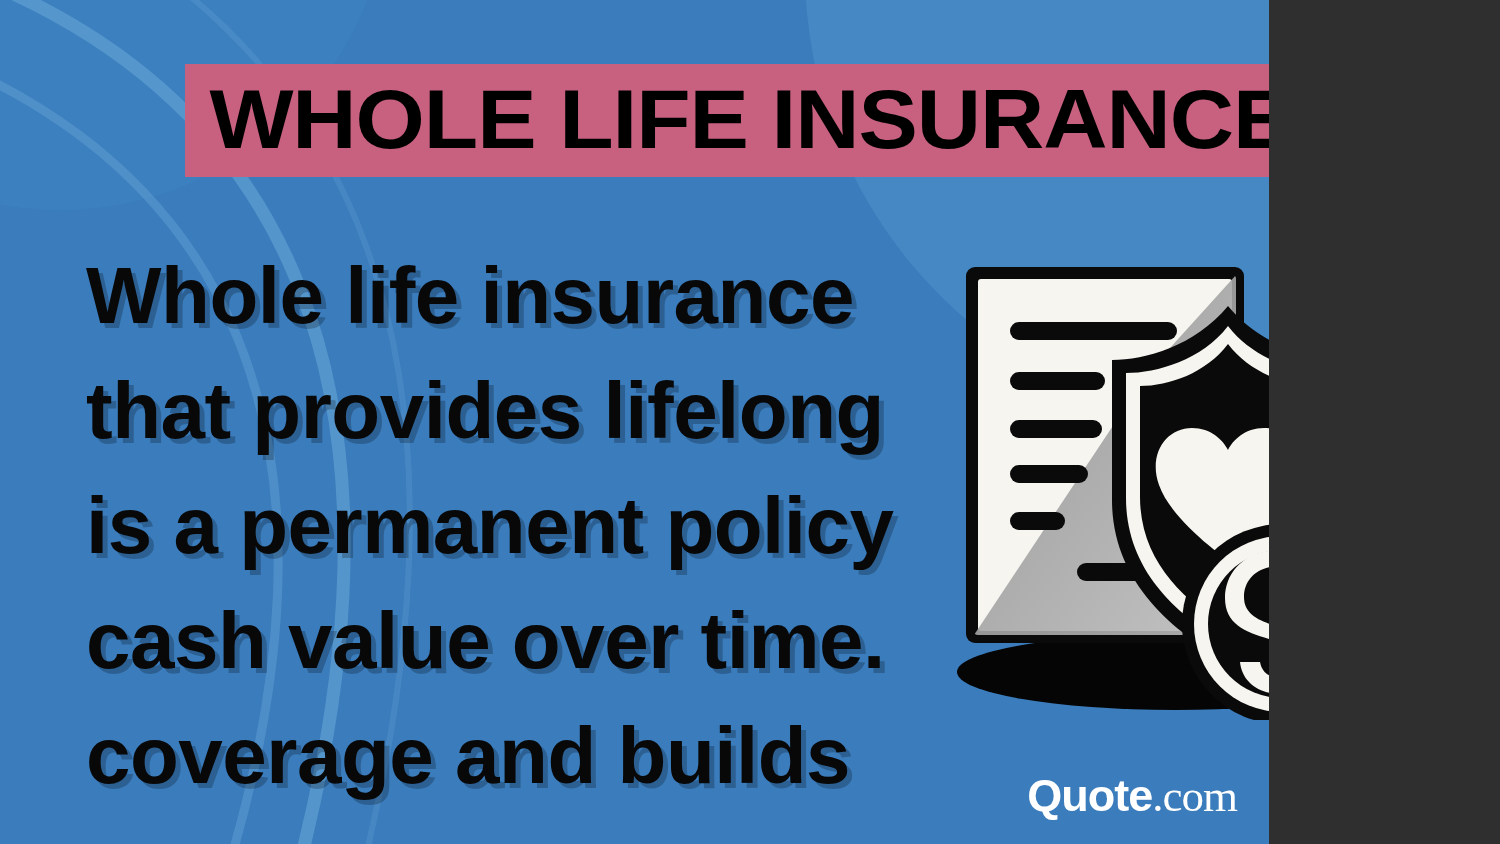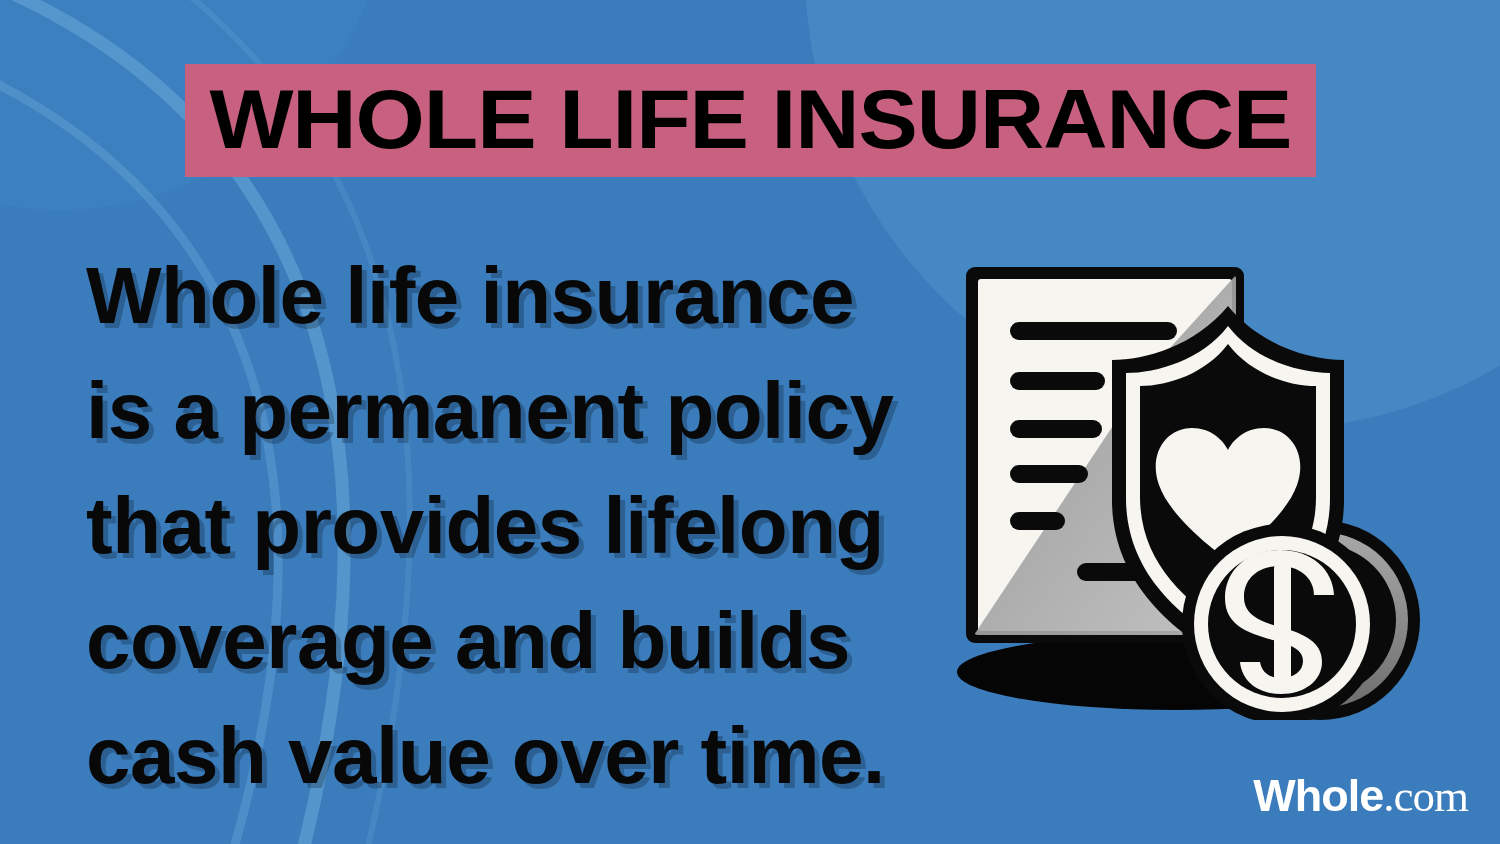--- a/index.html
+++ b/index.html
@@ -3,21 +3,21 @@
 <meta charset="utf-8">
 <title>Whole Life Insurance</title>
 <style>
   html, body {
     margin: 0;
     padding: 0;
     background: #2f2f2f;
   }
   #canvas {
     position: relative;
-    width: 1500px;
+    width: 1269px;
     height: 844px;
     overflow: hidden;
     background: #3a7cbc;
     font-family: "Liberation Sans", sans-serif;
   }
 
   
   .bg-layer {
     position: absolute;
     inset: 0;
@@ -121,24 +121,24 @@
       <path d="M -60 -140 C 400 20 480 400 360 880" fill="none" stroke="#5e9dd2" stroke-width="6" opacity="0.35"></path>
     </svg>
   </div>
 
   <div id="title-banner">
     <div id="title-text">WHOLE LIFE INSURANCE</div>
   </div>
 
   <div id="body-copy">
     <div class="copy-line">Whole life insurance</div>
+    <div class="copy-line">that provides lifelong</div>
     <div class="copy-line">is a permanent policy</div>
-    <div class="copy-line">that provides lifelong</div>
+    <div class="copy-line">cash value over time.</div>
     <div class="copy-line">coverage and builds</div>
-    <div class="copy-line">cash value over time.</div>
   </div>
 
   <div id="illustration">
     <svg viewBox="0 0 500 470" xmlns="http://www.w3.org/2000/svg" aria-hidden="true">
       <defs>
         <linearGradient id="paperShade" x1="0" y1="0" x2="1" y2="1">
           <stop offset="0%" stop-color="#8e8e8e"></stop>
           <stop offset="100%" stop-color="#bdbdbd"></stop>
         </linearGradient>
         <linearGradient id="coinEdge" x1="0" y1="0" x2="0" y2="1">
@@ -232,17 +232,17 @@
                    C 307 383 285 375 285 348
                    C 285 322 305 300 340 300
                    C 372 300 393 320 394 345
                    Z"></path>
         </g>
       </g>
     </svg>
   </div>
 
   <div id="logo">
-    <span id="logo-quote">Whole</span>
+    <span id="logo-quote">Quote</span>
     <span id="logo-dotcom">.com</span>
   </div>
 
 </div>
 
 </body></html>

